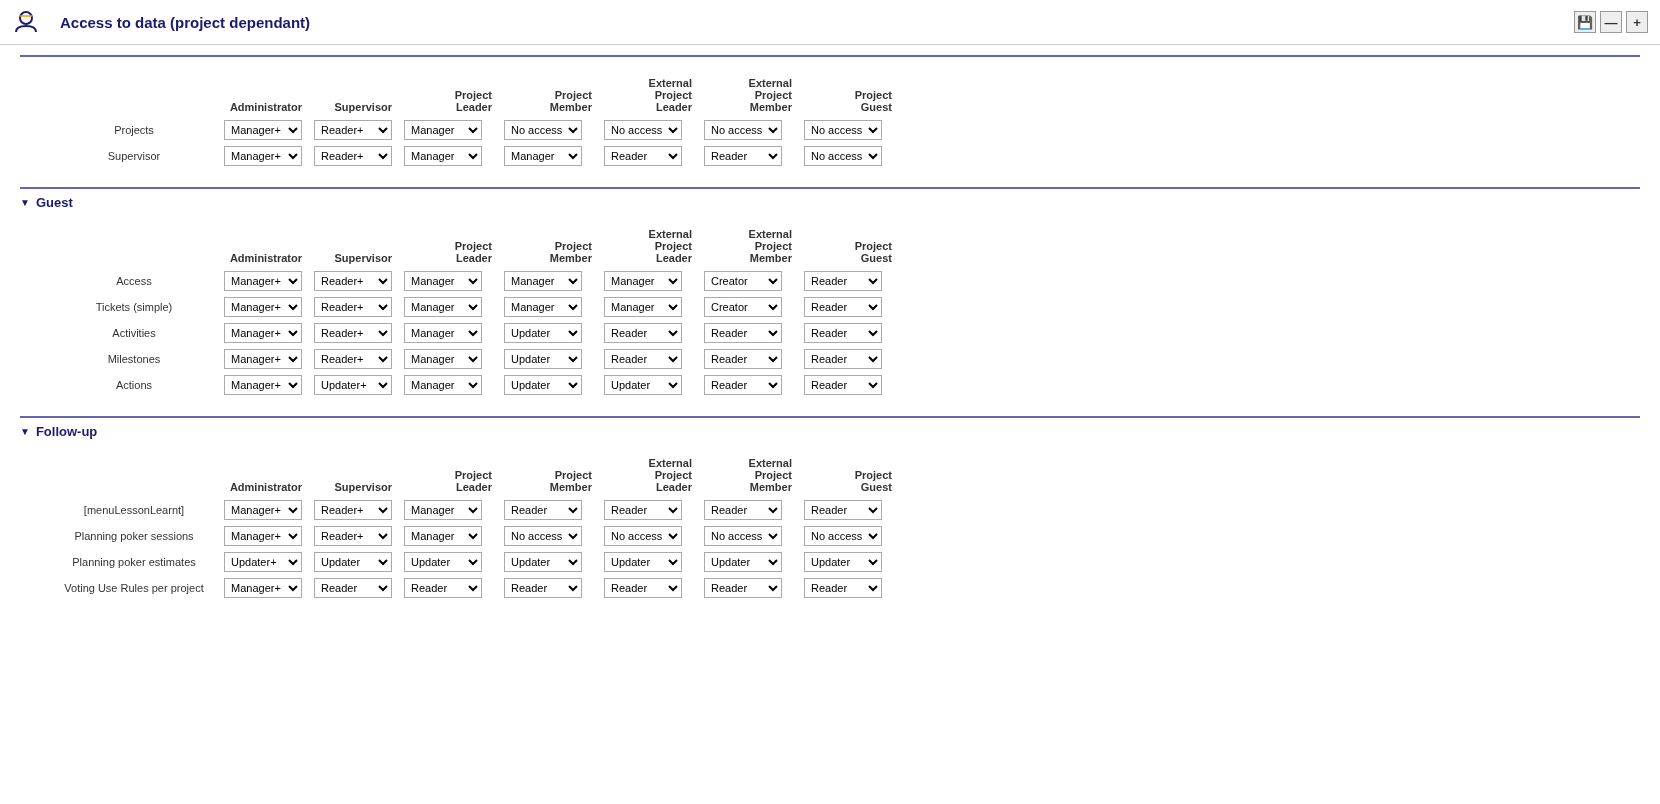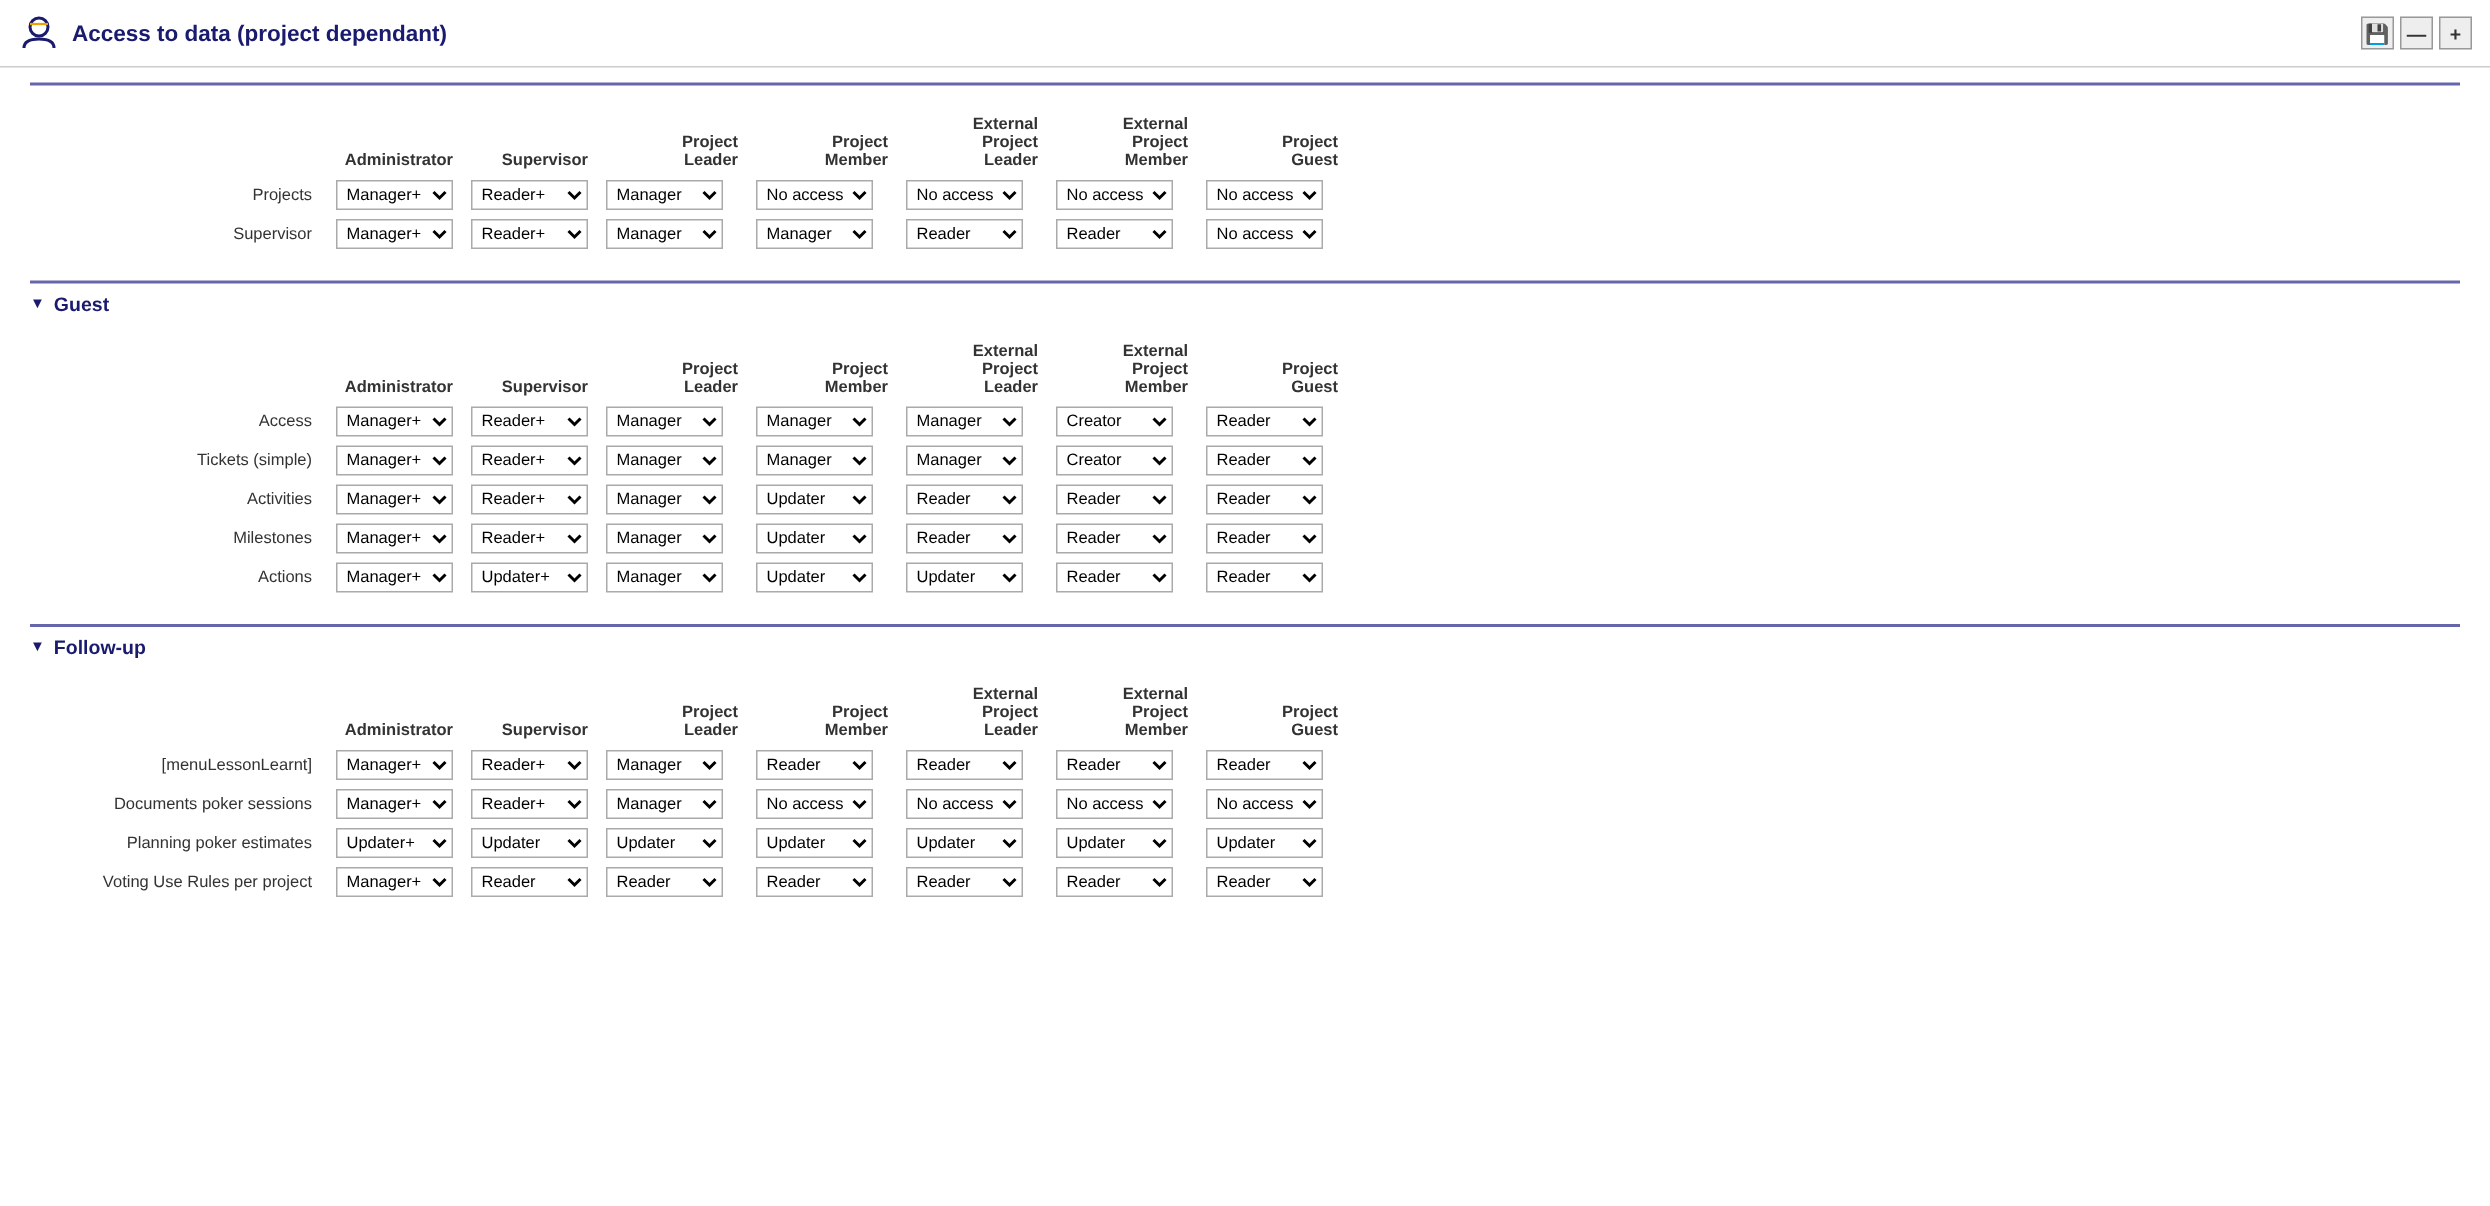--- a/index.html
+++ b/index.html
@@ -2,21 +2,21 @@
 <html><head>
   <meta charset="utf-8">
   <style>
     * { box-sizing: border-box; margin: 0; padding: 0; }
     body { font-family: Arial, sans-serif; font-size: 12px; color: #333; background: #fff; }
     
     .title-bar {
       display: flex; align-items: center; justify-content: space-between;
       padding: 8px 12px; border-bottom: 1px solid #ccc;
     }
-    .title-left { display: flex; align-items: center; gap: 8px; }
+    .title-left { display: flex; align-items: center; gap: 20px; }
     .title-text { font-size: 15px; font-weight: bold; color: #1a1a6e; }
     .title-icons { display: flex; gap: 4px; }
     .icon-btn {
       width: 22px; height: 22px; border: 1px solid #999; background: #eee;
       display: flex; align-items: center; justify-content: center;
       cursor: pointer; font-size: 13px; font-weight: bold; color: #333;
     }
     
     .content { padding: 10px 20px; }
     
@@ -38,21 +38,21 @@
     .table-container { padding: 8px 0 8px 40px; }
     
     table { border-collapse: collapse; }
     
     th {
       font-weight: bold; font-size: 11px; text-align: right;
       padding: 4px 8px; color: #333; vertical-align: bottom;
     }
     
     .row-label {
-      text-align: right; padding: 4px 12px 4px 0; color: #333; font-size: 11px;
+      text-align: center; padding: 4px 12px 4px 0; color: #333; font-size: 11px;
       white-space: nowrap;
     }
     
     td { padding: 3px 4px; }
     
     .select-wrap {
       display: flex; align-items: center;
     }
     
     select {
@@ -449,21 +449,21 @@
                     <select><option value="No access">No access</option><option value="Reader" selected="">Reader</option><option value="Creator">Creator</option><option value="Updater">Updater</option><option value="Updater+">Updater+</option><option value="Manager">Manager</option><option value="Manager+">Manager+</option><option value="Reader+">Reader+</option></select>
                   </div>
                 </td>
                 <td>
                   <div class="select-wrap">
                     <select><option value="No access">No access</option><option value="Reader" selected="">Reader</option><option value="Creator">Creator</option><option value="Updater">Updater</option><option value="Updater+">Updater+</option><option value="Manager">Manager</option><option value="Manager+">Manager+</option><option value="Reader+">Reader+</option></select>
                   </div>
                 </td>
               </tr>
               <tr>
-                <td class="row-label">Documents poker sessions</td>
+                <td class="row-label">Planning poker sessions</td>
                 <td>
                   <div class="select-wrap">
                     <select><option value="No access">No access</option><option value="Reader">Reader</option><option value="Creator">Creator</option><option value="Updater">Updater</option><option value="Updater+">Updater+</option><option value="Manager">Manager</option><option value="Manager+" selected="">Manager+</option><option value="Reader+">Reader+</option></select>
                   </div>
                 </td>
                 <td>
                   <div class="select-wrap">
                     <select><option value="No access">No access</option><option value="Reader">Reader</option><option value="Creator">Creator</option><option value="Updater">Updater</option><option value="Updater+">Updater+</option><option value="Manager">Manager</option><option value="Manager+">Manager+</option><option value="Reader+" selected="">Reader+</option></select>
                   </div>
                 </td>

